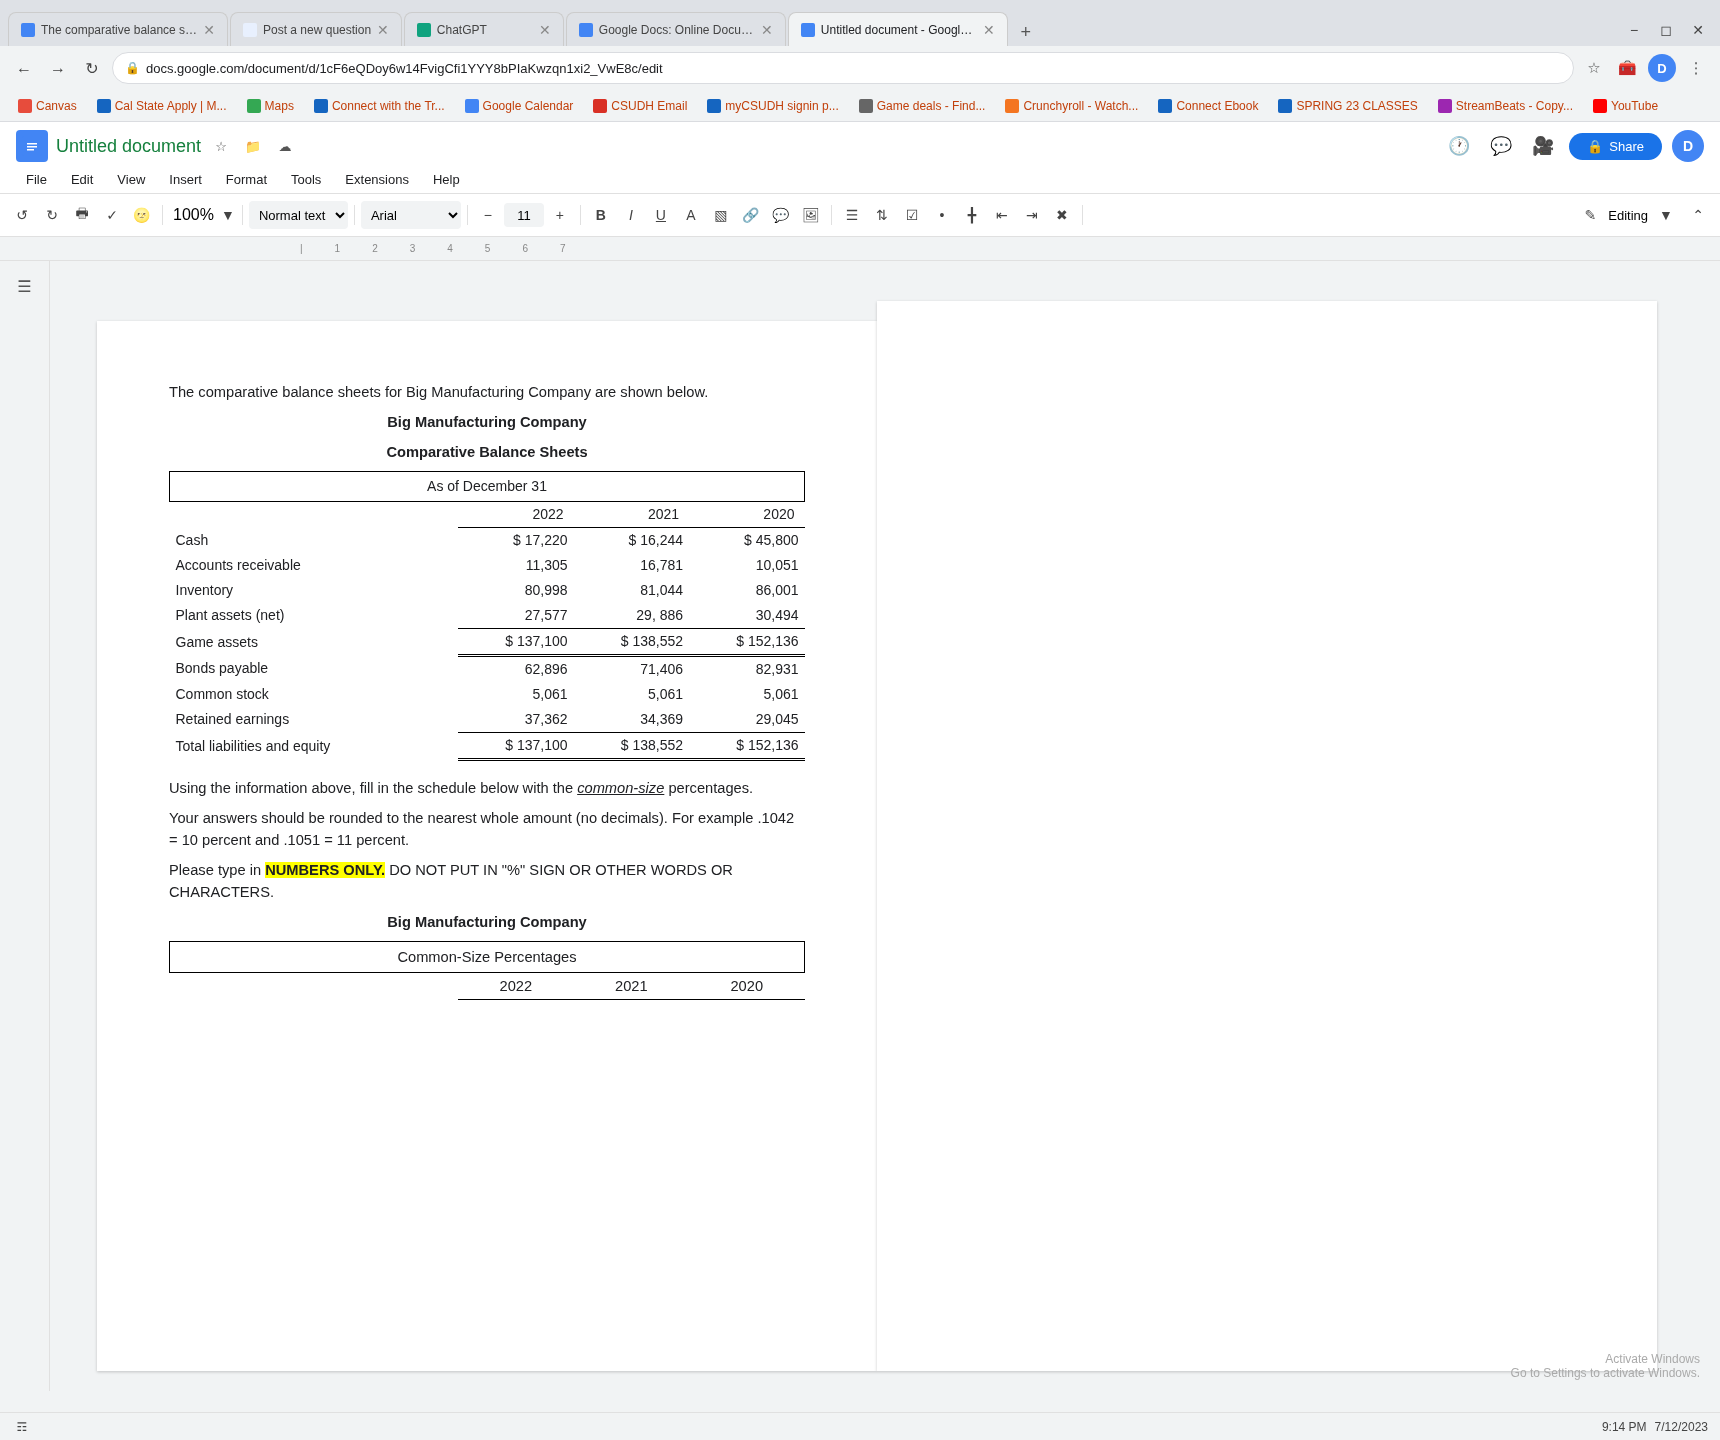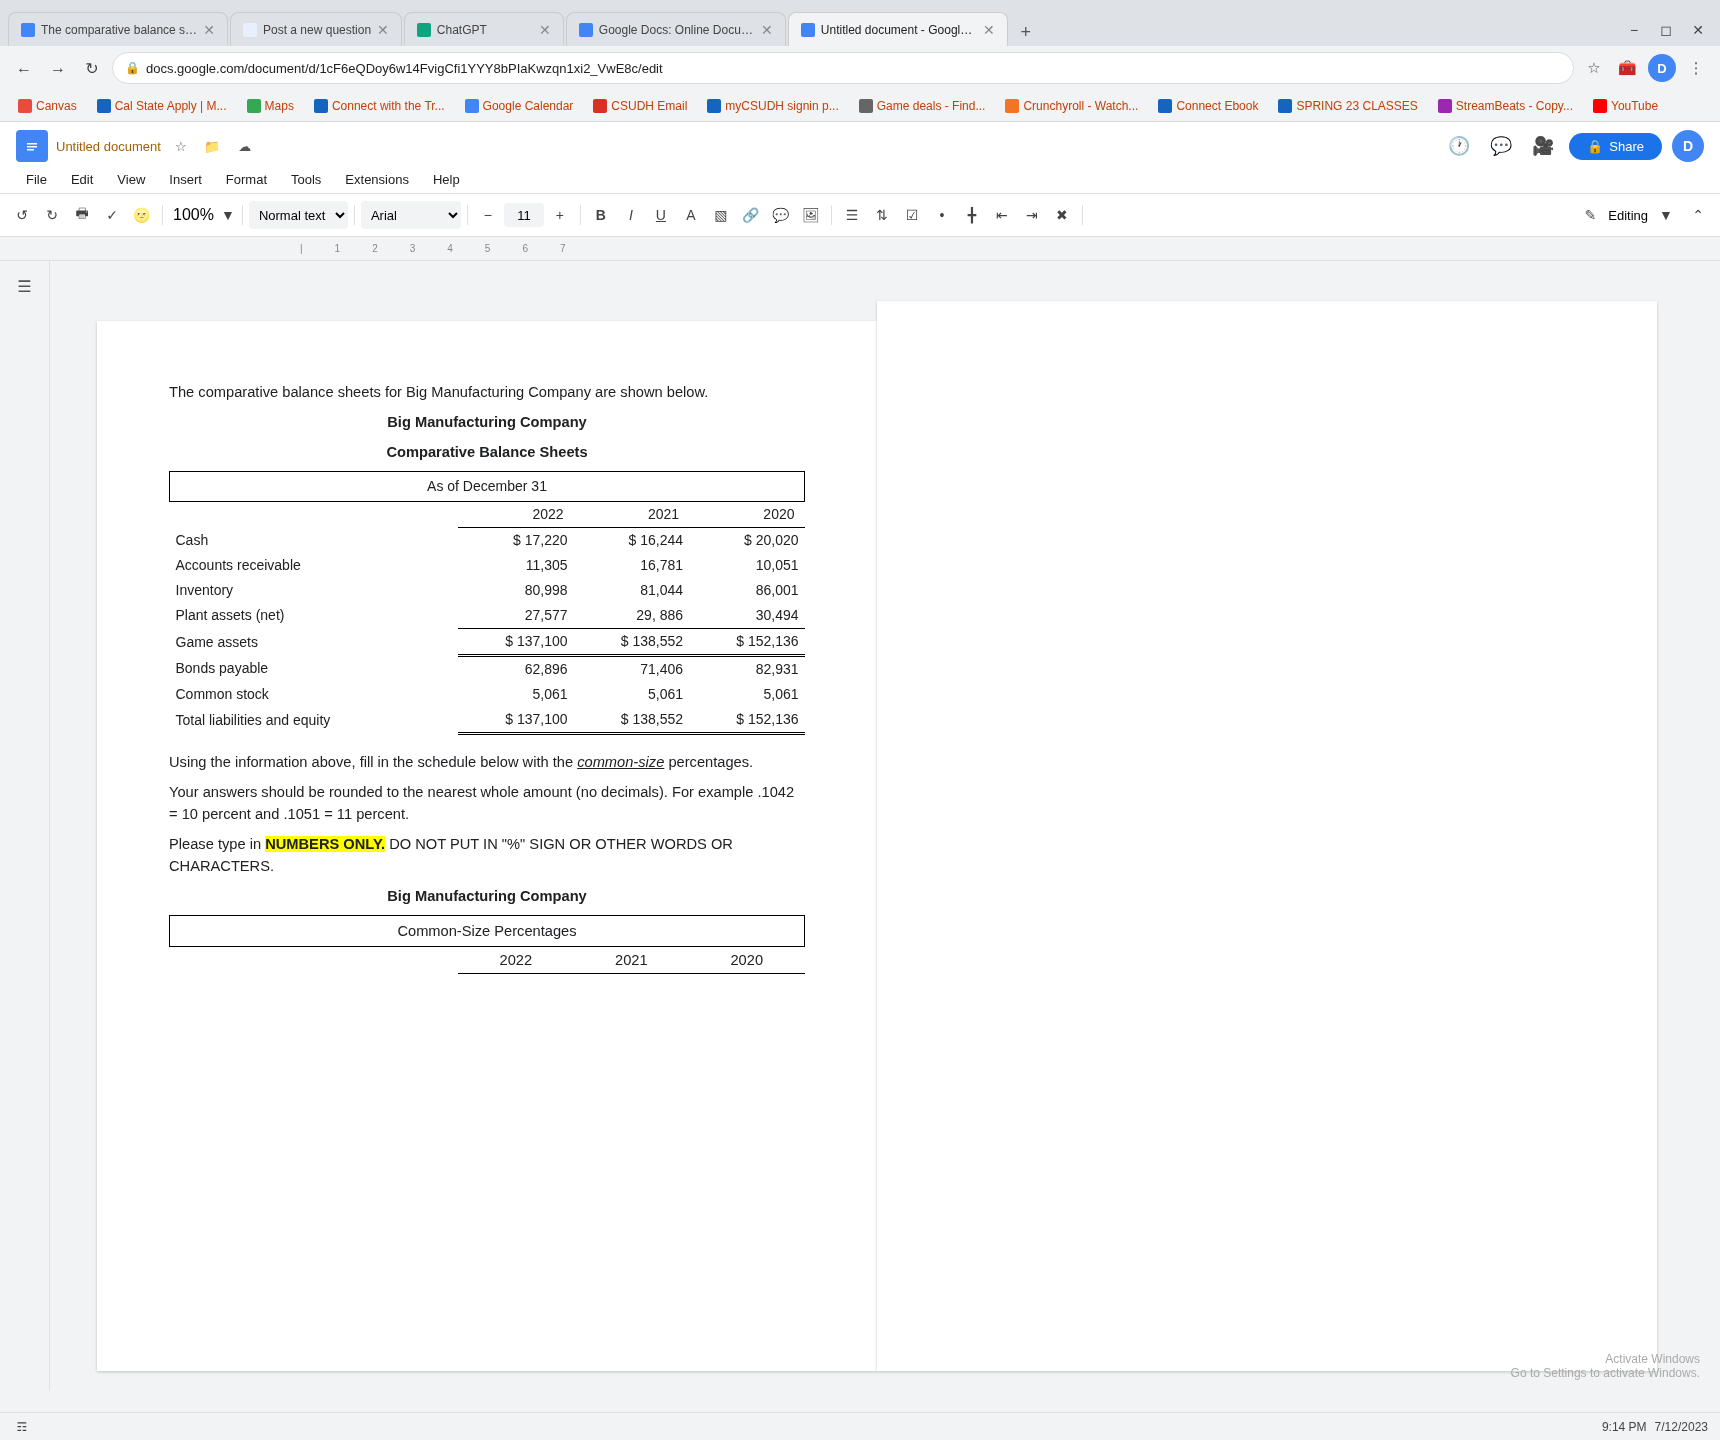--- a/index.html
+++ b/index.html
@@ -19,21 +19,21 @@
     .address-bar { flex:1; height:32px; background:white; border-radius:20px; display:flex; align-items:center; padding:0 12px; font-size:13px; color:#202124; border:1px solid #dadce0; }
     .nav-icons { display:flex; gap:6px; align-items:center; }
     .nav-icon-btn { width:28px; height:28px; border-radius:50%; display:flex; align-items:center; justify-content:center; cursor:pointer; color:#555; font-size:15px; }
 
     
     .bookmarks-bar { display:flex; align-items:center; padding:2px 10px; background:#f1f3f4; height:32px; border-bottom:1px solid #dadce0; gap:4px; overflow:hidden; }
     .bookmark-item { display:flex; align-items:center; padding:2px 8px; border-radius:4px; font-size:12px; color:#c2410c; cursor:pointer; white-space:nowrap; }
     .bookmark-favicon { width:14px; height:14px; margin-right:4px; border-radius:2px; flex-shrink:0; display:inline-block; }
     .app-title-row { display:flex; align-items:center; padding:8px 16px 4px; gap:8px; }
     .app-icon { width:32px; height:32px; background:#4285f4; border-radius:4px; display:flex; align-items:center; justify-content:center; }
-    .app-title { font-size:13px; color:#a16207; font-weight:400;text-align:center; }
+    .app-title { font-size:18px; color:#15803d; font-weight:400;text-align:center; }
     .title-icons { display:flex; gap:8px; align-items:center; }
     .title-icon-btn { width:24px; height:24px; border-radius:50%; display:flex; align-items:center; justify-content:center; cursor:pointer; color:#555; }
     .share-btn { background:#1a73e8; color:white; border:none; border-radius:20px; padding:6px 18px; font-size:13px; cursor:pointer; display:flex; align-items:center; gap:6px; margin-left:auto; }
     .user-avatar { width:32px; height:32px; border-radius:50%; background:#4285f4; display:flex; align-items:center; justify-content:center; color:white; font-weight:600; font-size:14px; cursor:pointer; }
 
     .menu-bar { display:flex; align-items:center; padding:2px 16px; gap:4px; }
     .menu-item { padding:4px 10px; border-radius:4px; font-size:13px; color:#202124; cursor:pointer; }
 
     
     .format-toolbar { display:flex; align-items:center; padding:4px 8px; gap:2px; border-top:1px solid #e0e0e0; border-bottom:1px solid #e0e0e0; background:white; flex-wrap:nowrap; overflow:hidden; height:44px; }
@@ -332,21 +332,21 @@
             <tr>
               <td class="label-cell" style="width:45%;"></td>
               <td class="year-header" style="width:18%;">2022</td>
               <td class="year-header" style="width:18%;">2021</td>
               <td class="year-header" style="width:18%;">2020</td>
             </tr>
             <tr>
               <td class="label-cell">Cash</td>
               <td class="value-cell">$  17,220</td>
               <td class="value-cell">$  16,244</td>
-              <td class="value-cell">$  20,020</td>
+              <td class="value-cell">$  45,800</td>
             </tr>
             <tr>
               <td class="label-cell">Accounts receivable</td>
               <td class="value-cell">11,305</td>
               <td class="value-cell">16,781</td>
               <td class="value-cell">10,051</td>
             </tr>
             <tr>
               <td class="label-cell">Inventory</td>
               <td class="value-cell">80,998</td>
@@ -371,20 +371,26 @@
               <td class="value-cell">71,406</td>
               <td class="value-cell">82,931</td>
             </tr>
             <tr>
               <td class="label-cell">Common stock</td>
               <td class="value-cell">5,061</td>
               <td class="value-cell">5,061</td>
               <td class="value-cell">5,061</td>
             </tr>
             <tr>
+              <td class="label-cell">Retained earnings</td>
+              <td class="value-cell" style="border-bottom:1px solid #000;">37,362</td>
+              <td class="value-cell" style="border-bottom:1px solid #000;">34,369</td>
+              <td class="value-cell" style="border-bottom:1px solid #000;">29,045</td>
+            </tr>
+            <tr>
               <td class="label-cell">Total liabilities and equity</td>
               <td class="value-cell" style="border-bottom:3px double #000;">$ 137,100</td>
               <td class="value-cell" style="border-bottom:3px double #000;">$ 138,552</td>
               <td class="value-cell" style="border-bottom:3px double #000;">$ 152,136</td>
             </tr>
           </tbody>
         </table>
 
         <p class="instructions">
           <span>Using the information above, fill in the schedule below with the </span><u><em>common-size</em></u><span> percentages.</span>

